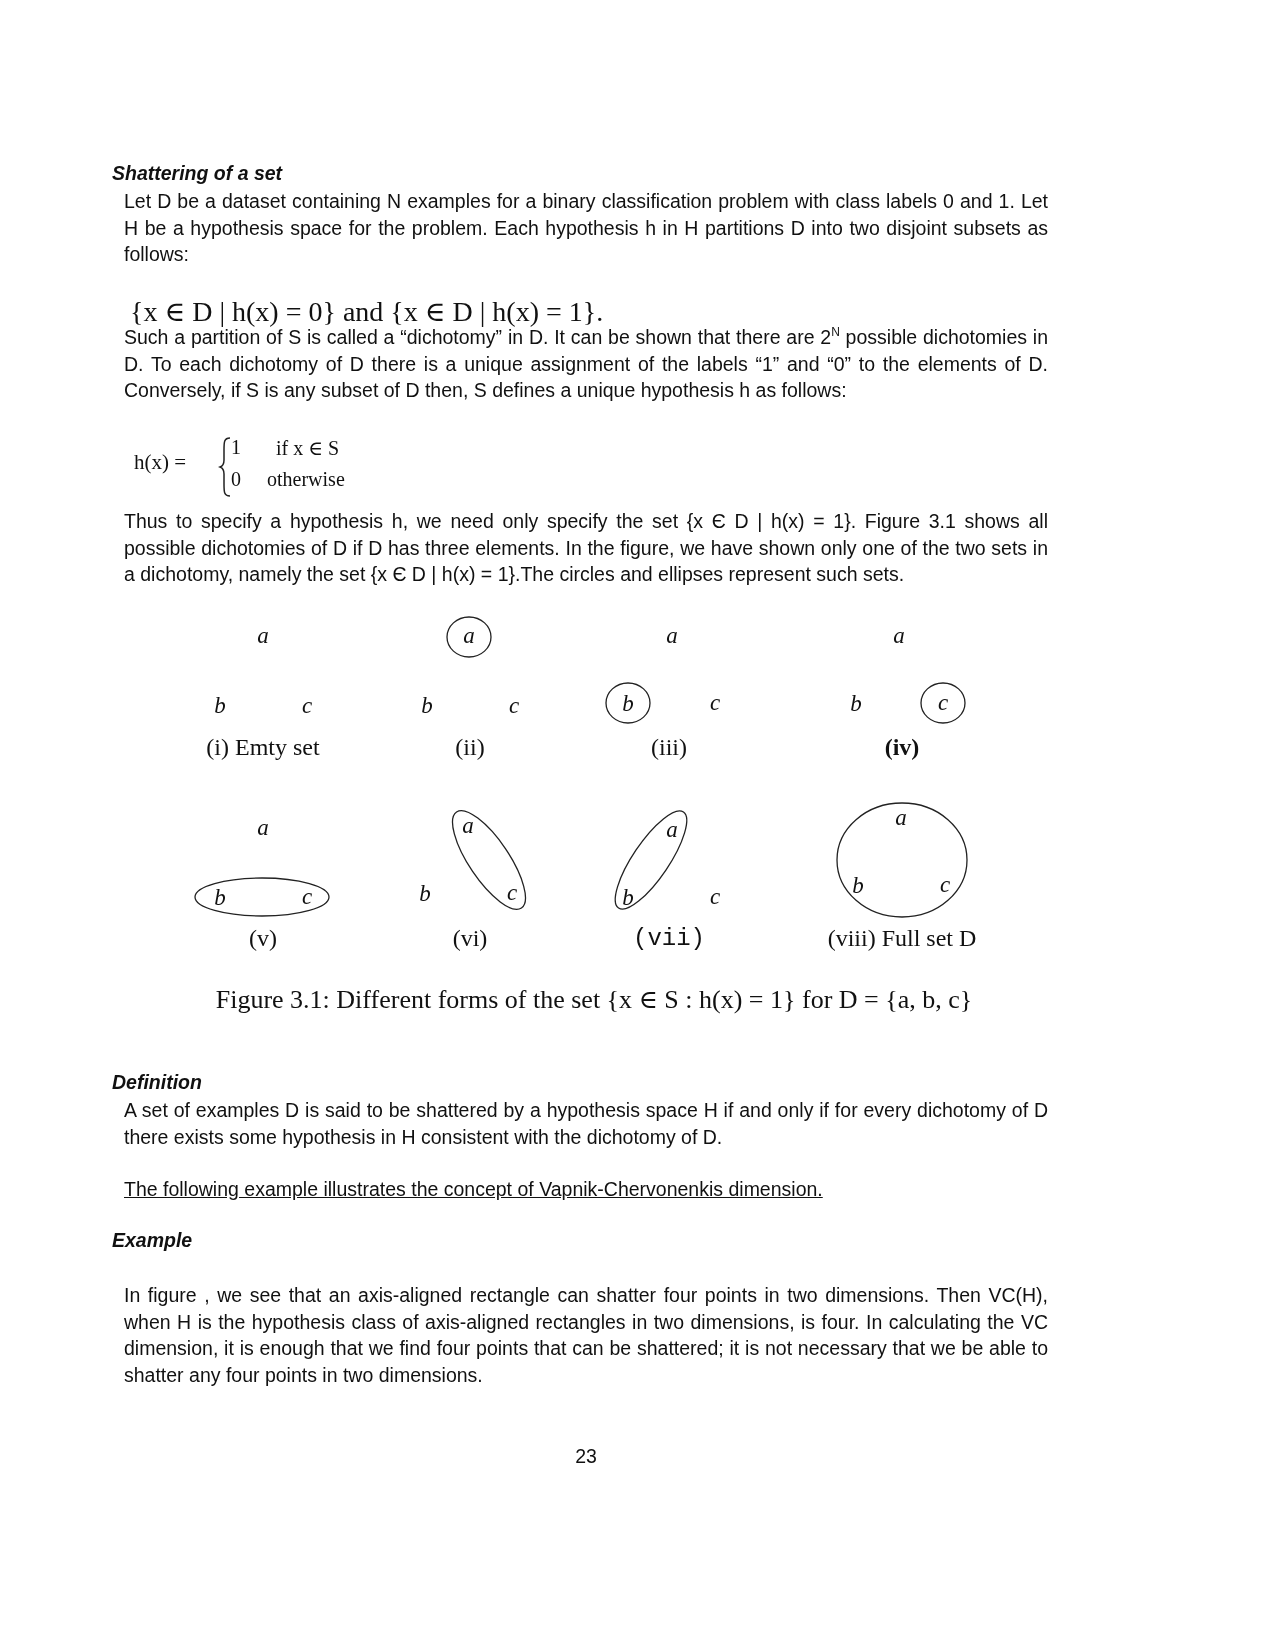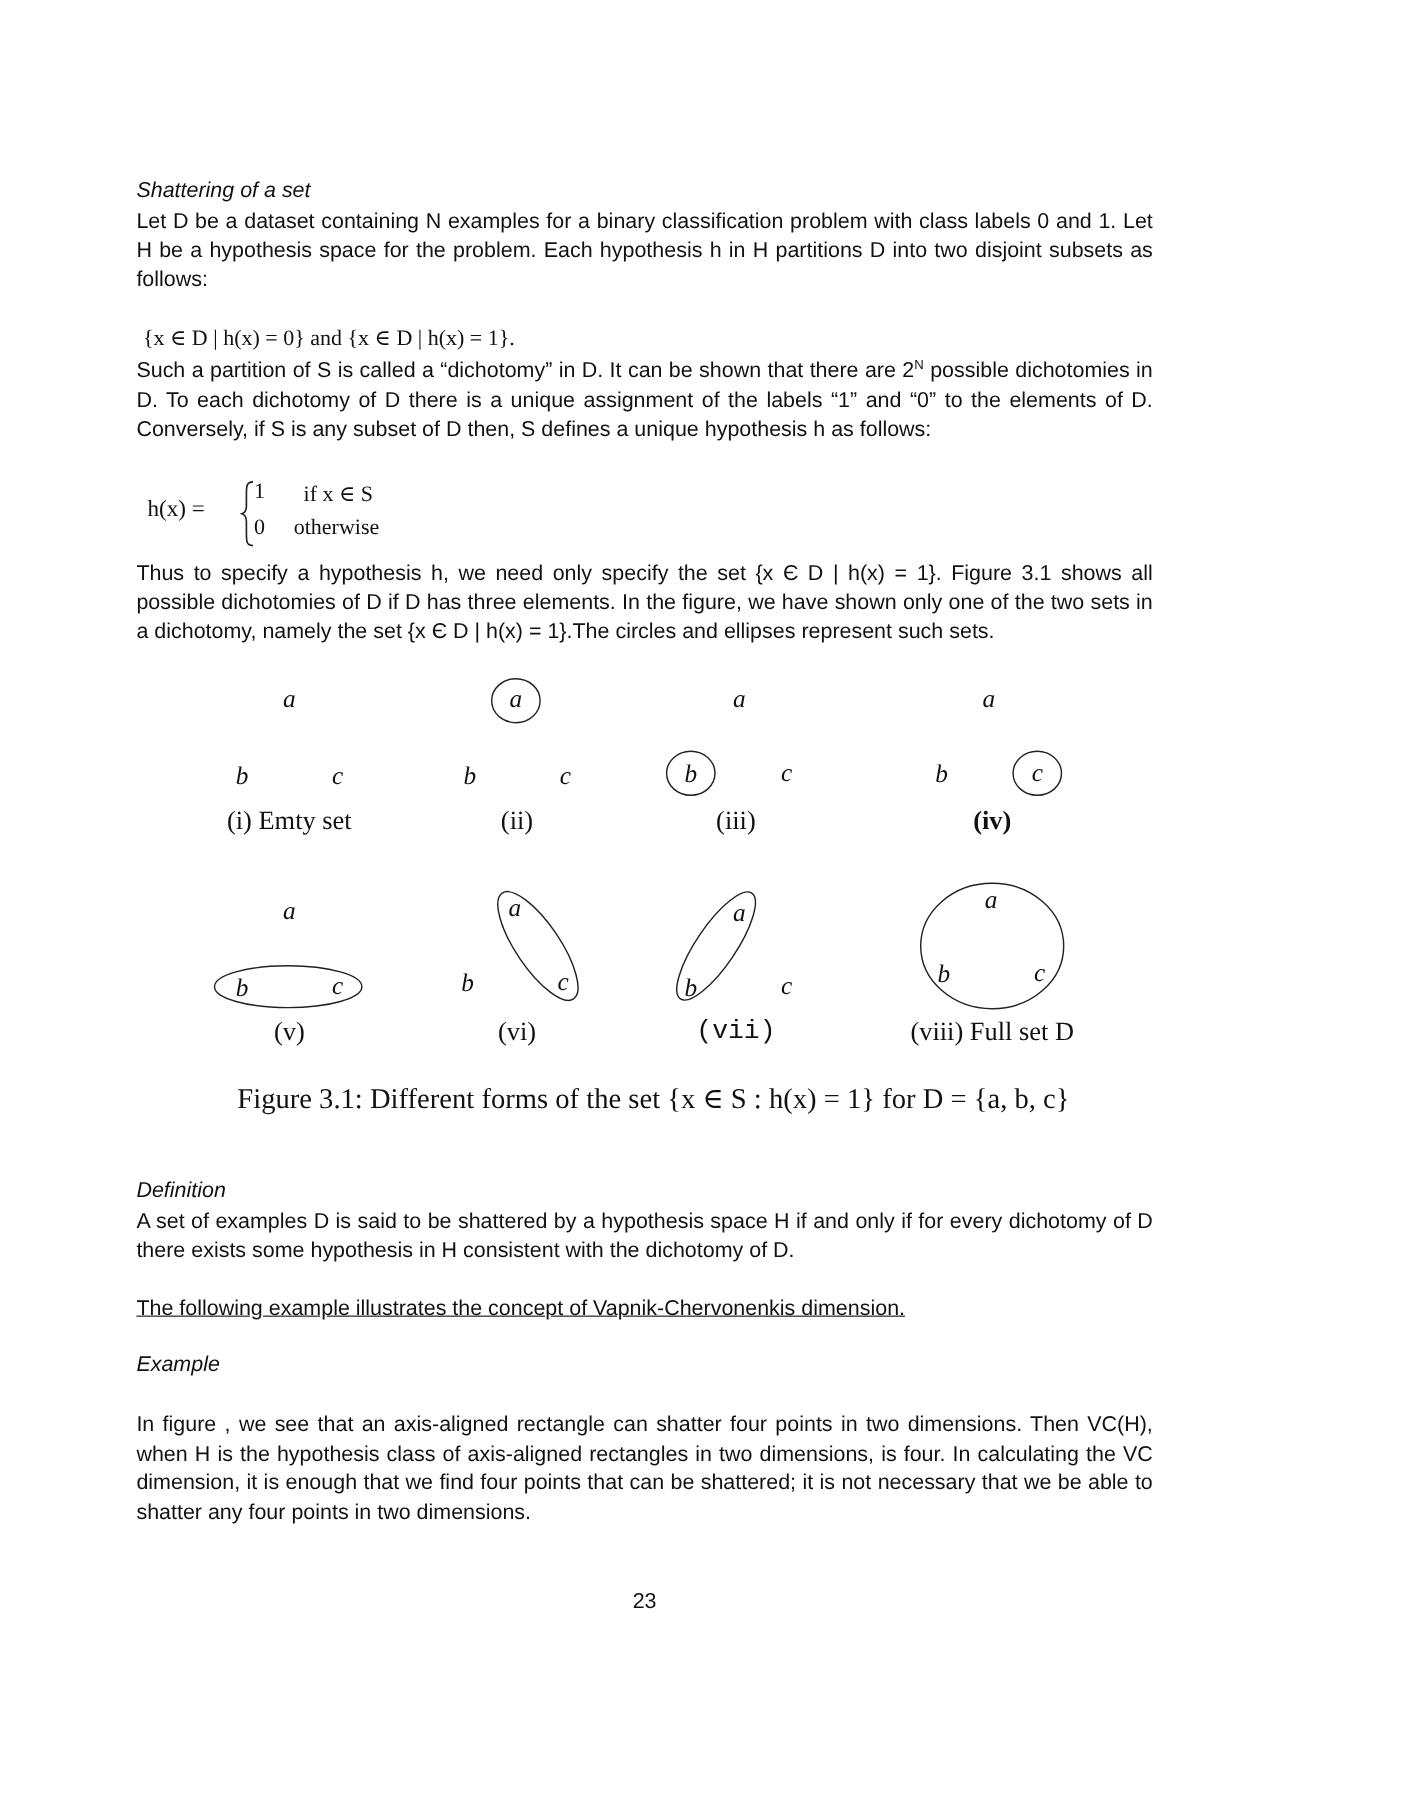--- a/index.html
+++ b/index.html
@@ -1,21 +1,21 @@
 <!DOCTYPE html>
 <html><head>
 <meta charset="utf-8">
 <style>
   html, body { margin:0; padding:0; background:#fff; }
   body { width:1275px; height:1650px; position:relative; overflow:hidden; color:#111; }
   .sans { font-family: "Liberation Sans", "DejaVu Sans", sans-serif; }
   .abs { position:absolute; }
   .para { position:absolute; left:124px; width:924px; font-size:19.5px; line-height:26.5px; text-align:justify; }
-  .heading { position:absolute; left:124px; font-size:19.5px; font-weight:normal; font-style:italic; }
-  .math { font-family: "Liberation Serif", "DejaVu Serif", serif; font-size:20px; }
+  .heading { position:absolute; left:112px; font-size:19.5px; font-weight:bold; font-style:italic; }
+  .math { font-family: "Liberation Serif", "DejaVu Serif", serif; font-size:28px; }
   sup { font-size:12px; line-height:0; vertical-align:8px; }
   .pt { position:absolute; font-family:"Liberation Serif","DejaVu Serif",serif; font-style:italic; font-size:23px; transform:translate(-50%,-50%); }
   .cap { position:absolute; font-family:"Liberation Serif","DejaVu Serif",serif; font-size:24px; transform:translateX(-50%); white-space:nowrap; }
   svg.shapes { position:absolute; left:0; top:0; }
 </style>
 </head>
 <body>
 
 <div class="heading sans" style="top:162px;">Shattering of a set</div>
 

